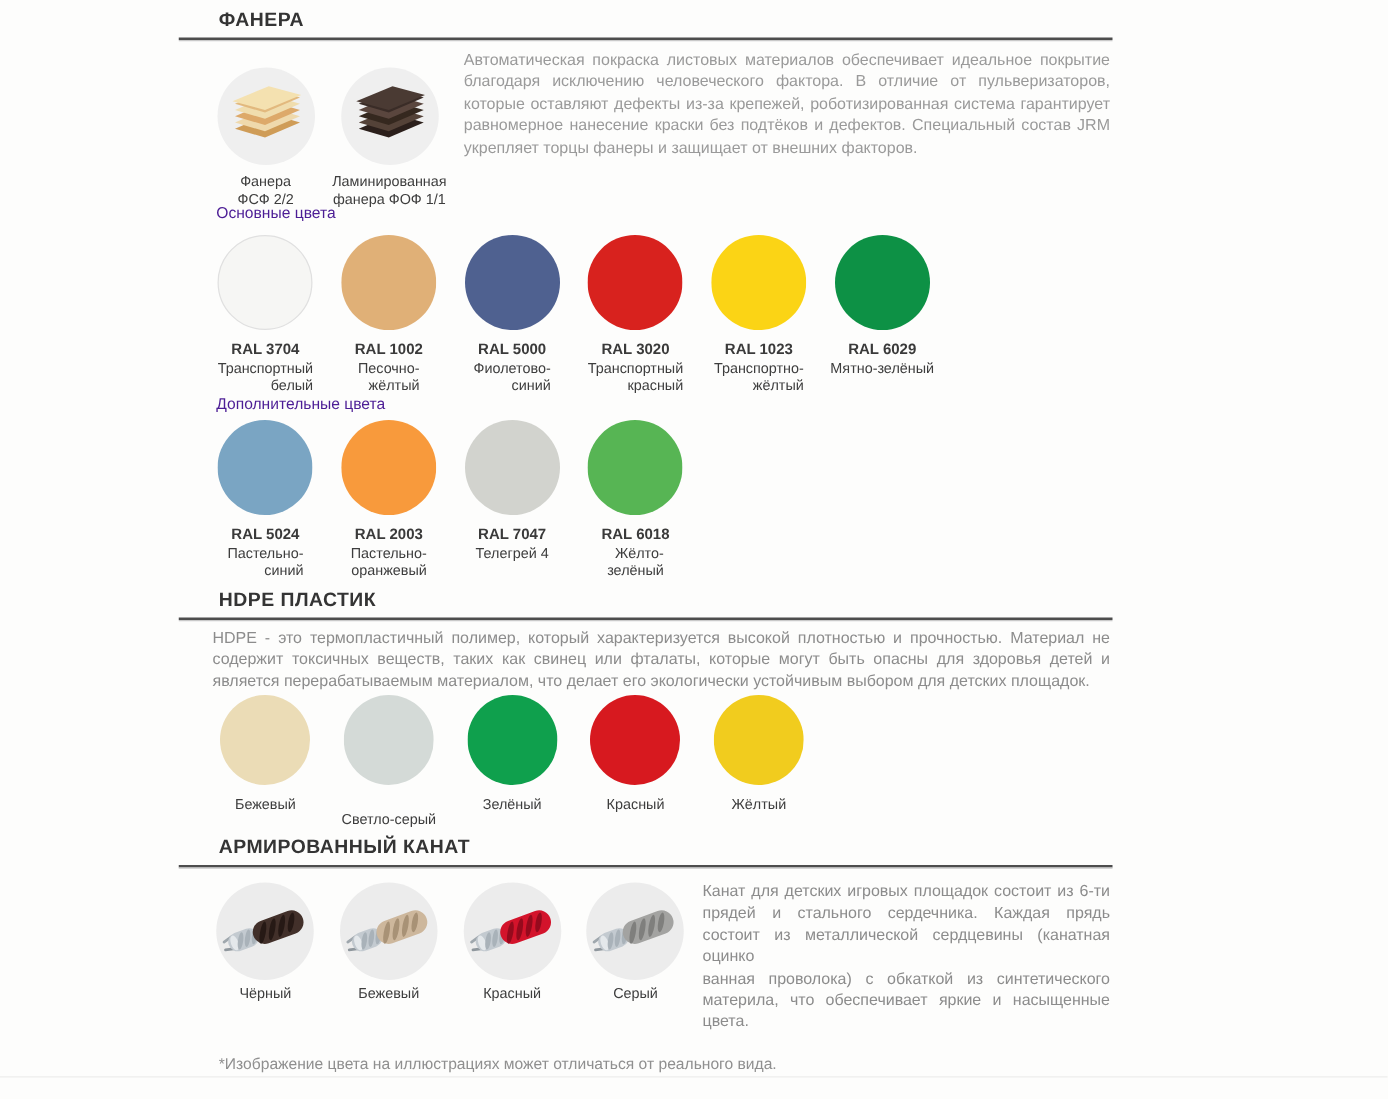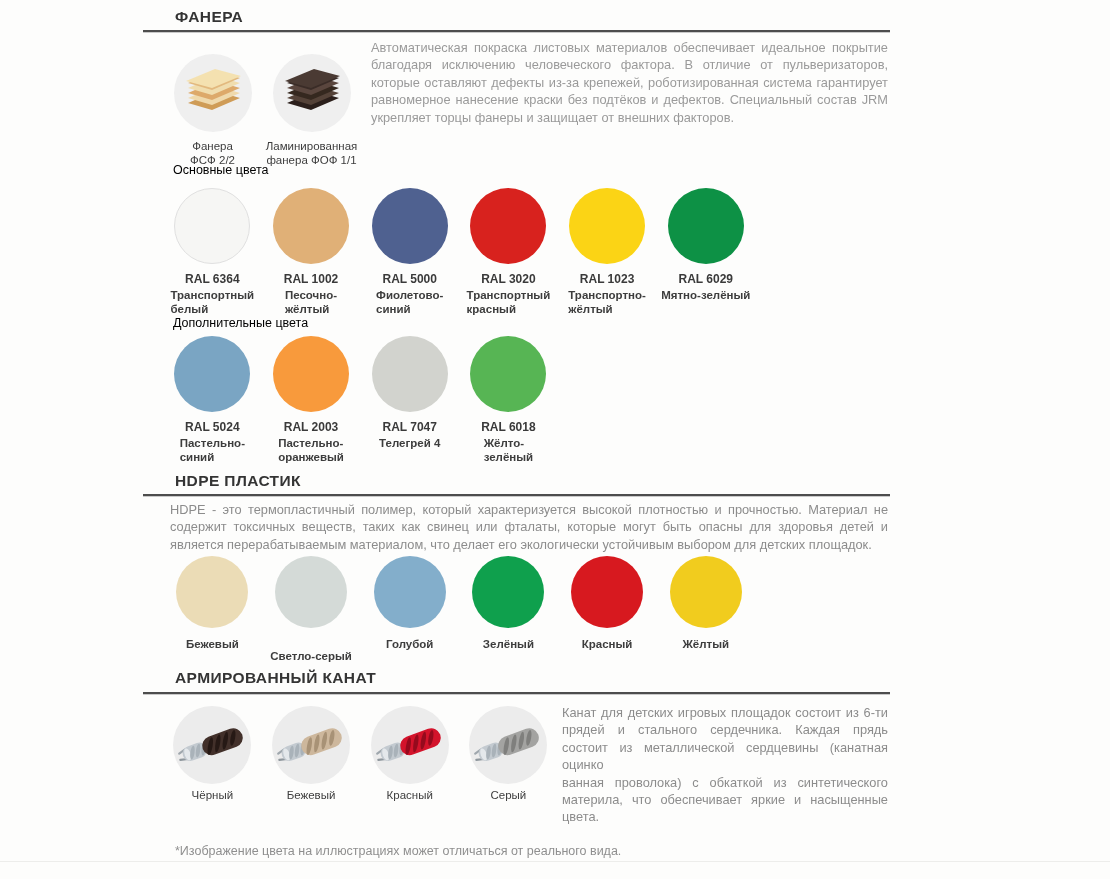--- a/index.html
+++ b/index.html
@@ -8,31 +8,31 @@
   .page { position:relative; width:1110px; height:879px; background:#fdfdfc;padding-left:43px; }
 
   .sec-title { position:absolute; left:175px; font-size:15.5px; font-weight:bold;
                color:#343434; letter-spacing:.4px; }
   .rule { position:absolute; left:143px; width:747px; height:1px;
           border-top:2px solid #4d4d4d; border-bottom:1px solid #c9c9c9; }
 
   .desc { position:absolute; color:#9a9a9a; font-size:12.8px; line-height:17.4px;
           text-align:justify; }
 
-  .subtitle { position:absolute; left:173px; font-size:12.5px; color:#000000; }
+  .subtitle { position:absolute; left:173px; font-size:12.5px; color:#4c1d95; }
 
   .swatch-row { position:absolute; left:163px; display:flex; }
   .cell { width:98.7px; display:flex; flex-direction:column; align-items:center; }
   .dot { border-radius:50%; border:1px solid transparent; }
   .dot.d76 { width:76px; height:76px; }
   .dot.d72 { width:72px; height:72px; }
   .dot.outlined { border-color:#e0e0e0; }
   .code { margin-top:8px; font-size:12px; font-weight:bold; color:#3a3a3a; text-align:center; }
-  .cname { margin-top:2px; font-size:11.5px; color:#3d3d3d; text-align:left;
-           line-height:14px; white-space:pre-line;font-weight:bold; }
+  .cname { margin-top:2px; font-size:11.5px; color:#3d3d3d; text-align:right;
+           line-height:14px; white-space:pre-line; }
 
   .materials { position:absolute; left:163px; top:53px; display:flex; }
   .mat-cell { width:99px; display:flex; flex-direction:column; align-items:center; }
   .mat-label { margin-top:6px; font-size:11.5px; color:#3d3d3d; text-align:center;
                line-height:14px; white-space:pre-line; }
 
   .rope-row { position:absolute; left:163px; top:705px; display:flex; }
   .rope-label { margin-top:4px; font-size:11.5px; color:#3d3d3d; text-align:center; }
 
   .footnote { position:absolute; left:175px; top:844px; font-size:12.5px; color:#8f8f8f; }
@@ -79,21 +79,21 @@
     </div>
   </div>
 
   <p class="desc" style="left:371px; top:39px; width:517px;">Автоматическая покраска листовых материалов обеспечивает идеальное покрытие благодаря исключению человеческого фактора. В отличие от пульверизаторов, которые оставляют дефекты из-за крепежей, роботизированная система гарантирует равномерное нанесение краски без подтёков и дефектов. Специальный состав JRM укрепляет торцы фанеры и защищает от внешних факторов.</p>
 
   <div class="subtitle" style="top:163px;">Основные цвета</div>
 
   <div class="swatch-row" style="top:188px;">
     <div class="cell">
       <div class="dot d76 outlined" style="background: rgb(246, 246, 244);"></div>
-      <div class="code">RAL 6364</div>
+      <div class="code">RAL 3704</div>
       <div class="cname">Транспортный
 белый</div>
     </div>
     <div class="cell">
       <div class="dot d76" style="background: rgb(224, 176, 119);"></div>
       <div class="code">RAL 1002</div>
       <div class="cname">Песочно-
 жёлтый</div>
     </div>
     <div class="cell">
@@ -157,24 +157,20 @@
   <div class="swatch-row" style="top:556px;">
     <div class="cell">
       <div class="dot d72" style="background: rgb(235, 220, 182);"></div>
       <div class="cname" style="margin-top:9px;">Бежевый</div>
     </div>
     <div class="cell">
       <div class="dot d72" style="background: rgb(212, 218, 215);"></div>
       <div class="cname" style="margin-top:21px;">Светло-серый</div>
     </div>
     <div class="cell">
-      <div class="dot d72" style="background: rgb(131, 174, 203);"></div>
-      <div class="cname" style="margin-top:9px;">Голубой</div>
-    </div>
-    <div class="cell">
       <div class="dot d72" style="background: rgb(15, 160, 77);"></div>
       <div class="cname" style="margin-top:9px;">Зелёный</div>
     </div>
     <div class="cell">
       <div class="dot d72" style="background: rgb(215, 25, 31);"></div>
       <div class="cname" style="margin-top:9px;">Красный</div>
     </div>
     <div class="cell">
       <div class="dot d72" style="background: rgb(241, 204, 30);"></div>
       <div class="cname" style="margin-top:9px;">Жёлтый</div>

